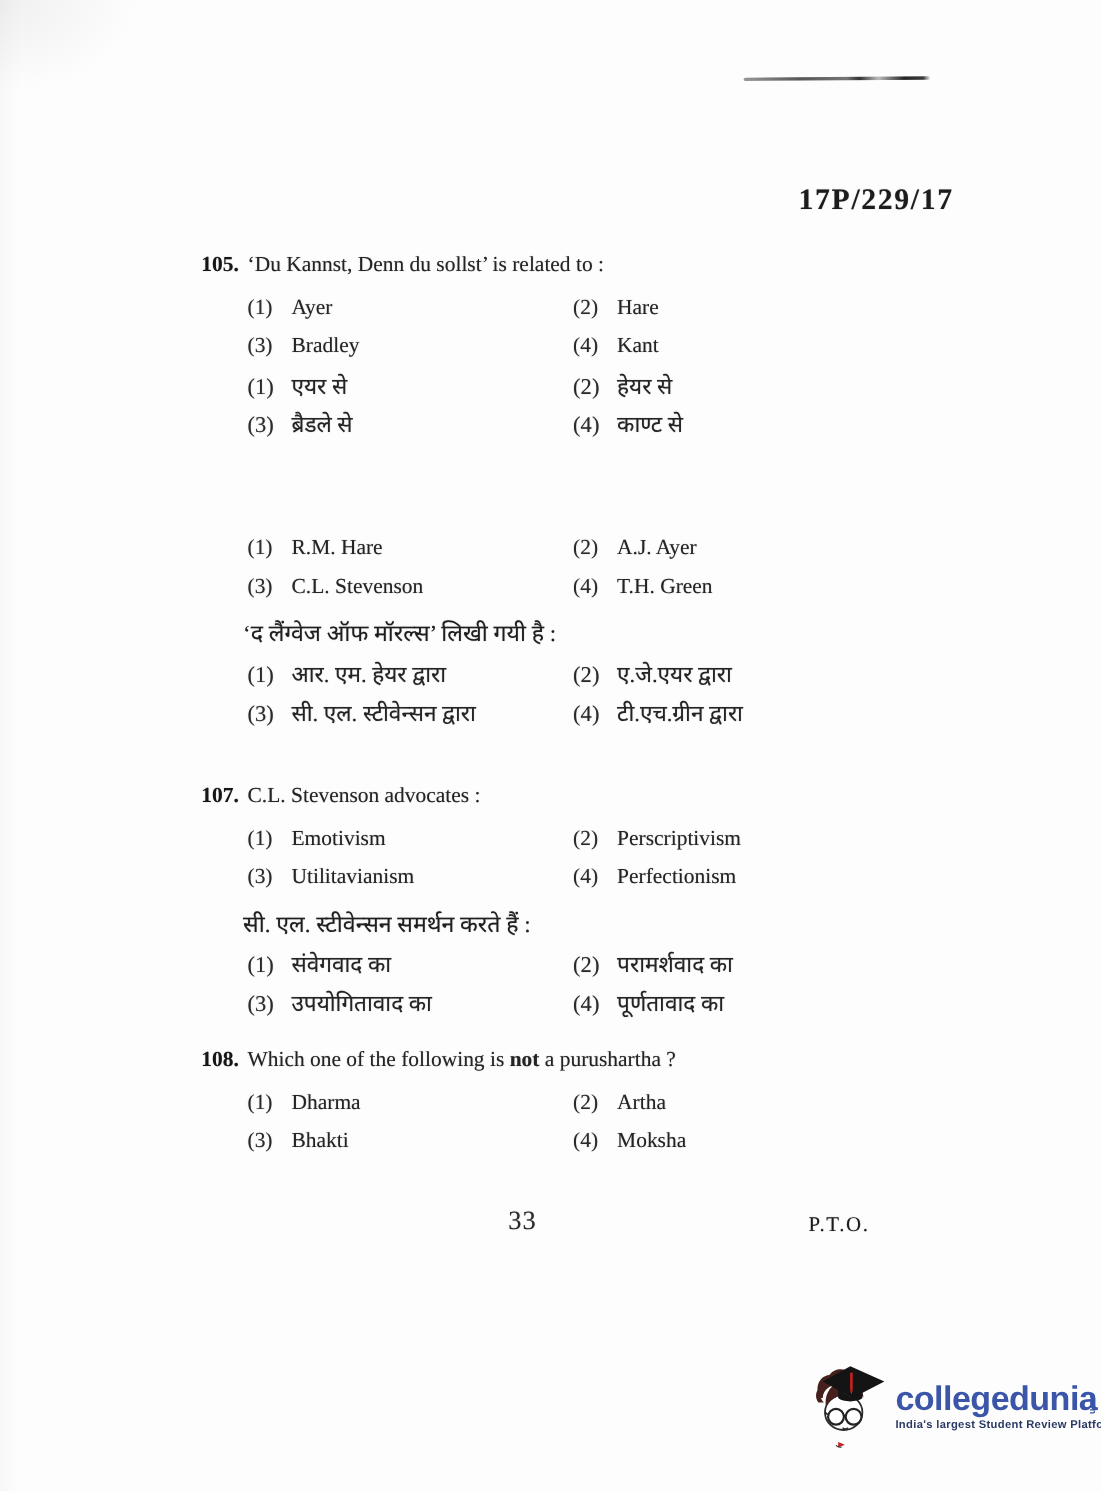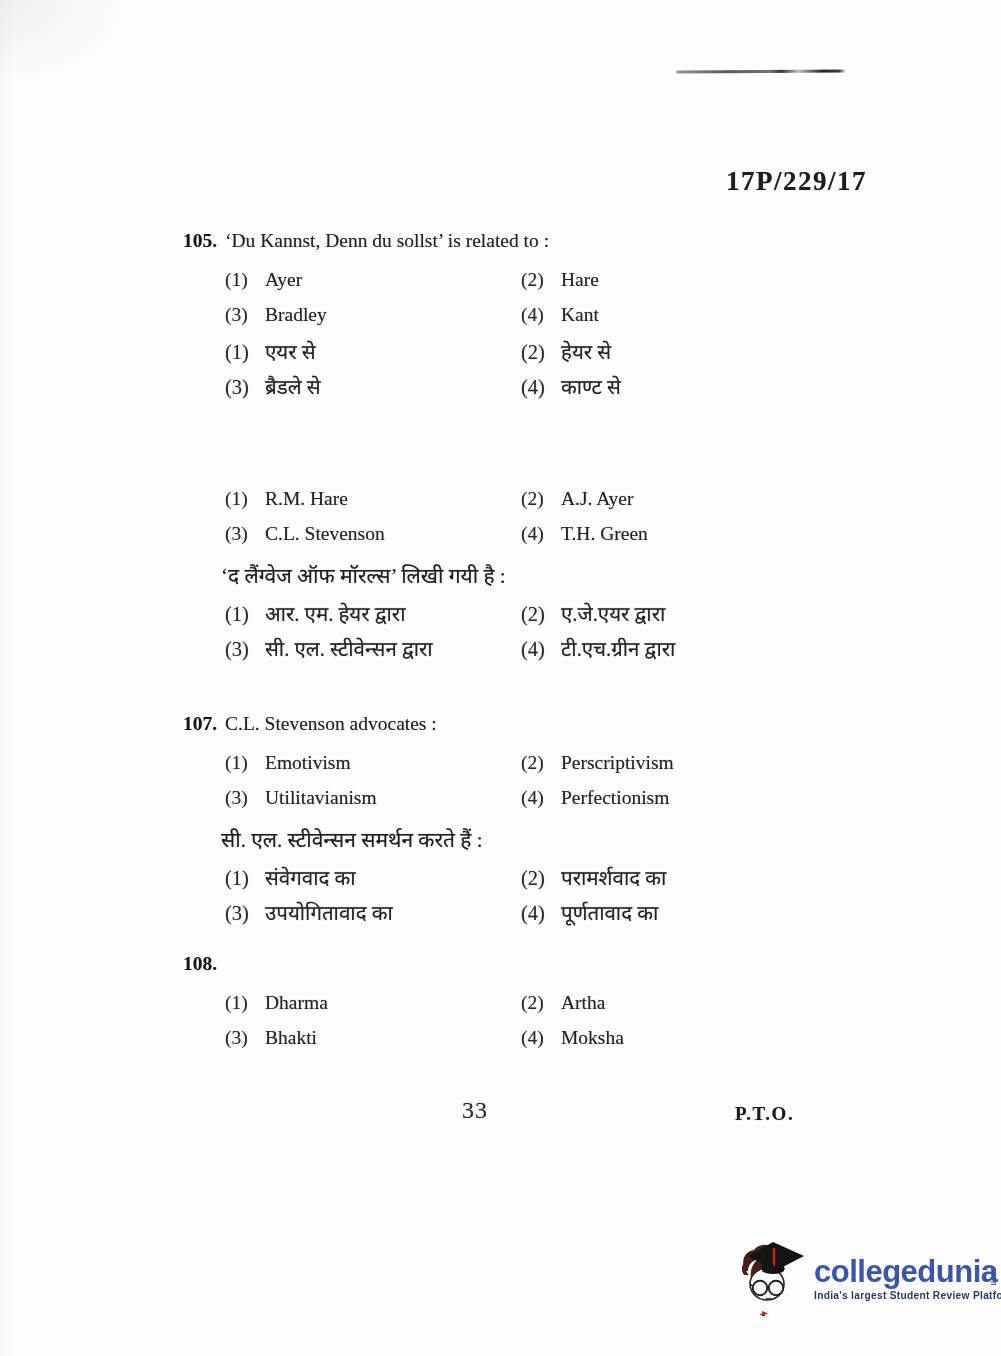--- a/index.html
+++ b/index.html
@@ -57,21 +57,21 @@
     font-size:21px; line-height:27px; color:#1e1e1e;
   }
   .opts.hindi-opts { margin-top:11px; font-size:20.5px; }
 
   .footer-page {
     position:absolute; left:462px; top:1097px;
     font-size:24px; color:#2a2a2a; letter-spacing:1px;
   }
   .footer-pto {
     position:absolute; left:735px; top:1103px;
-    font-size:19px; font-weight:bold; letter-spacing:1.5px; color:#1c1c1c;
+    font-size:19px; font-weight:normal; letter-spacing:1.5px; color:#1c1c1c;
   }
 
   
   .logo {
     position:absolute; left:736px; top:1241px;
     display:flex; align-items:center; gap:6px;
     font-family:"Liberation Sans", sans-serif;
   }
   .logo-text { display:flex; flex-direction:column; }
   .brand-row { display:flex; align-items:flex-start; }
@@ -222,20 +222,21 @@
       <div class="opt">
           <span class="opt-num">(4)</span>
           <span class="opt-label">पूर्णतावाद का</span>
         </div>
     </div>
   </div>
 
   <div class="question" style="top:951px;">
     <div class="q-head scan-text">
       <span class="q-num">108.</span>
+      <span class="q-text"><span>Which one of the following is </span><span class="q-bold">not</span><span> a purushartha ?</span></span>
     </div>
     <div class="opts scan-text">
       <div class="opt">
           <span class="opt-num">(1)</span>
           <span class="opt-label">Dharma</span>
         </div>
       <div class="opt">
           <span class="opt-num">(2)</span>
           <span class="opt-label">Artha</span>
         </div>

